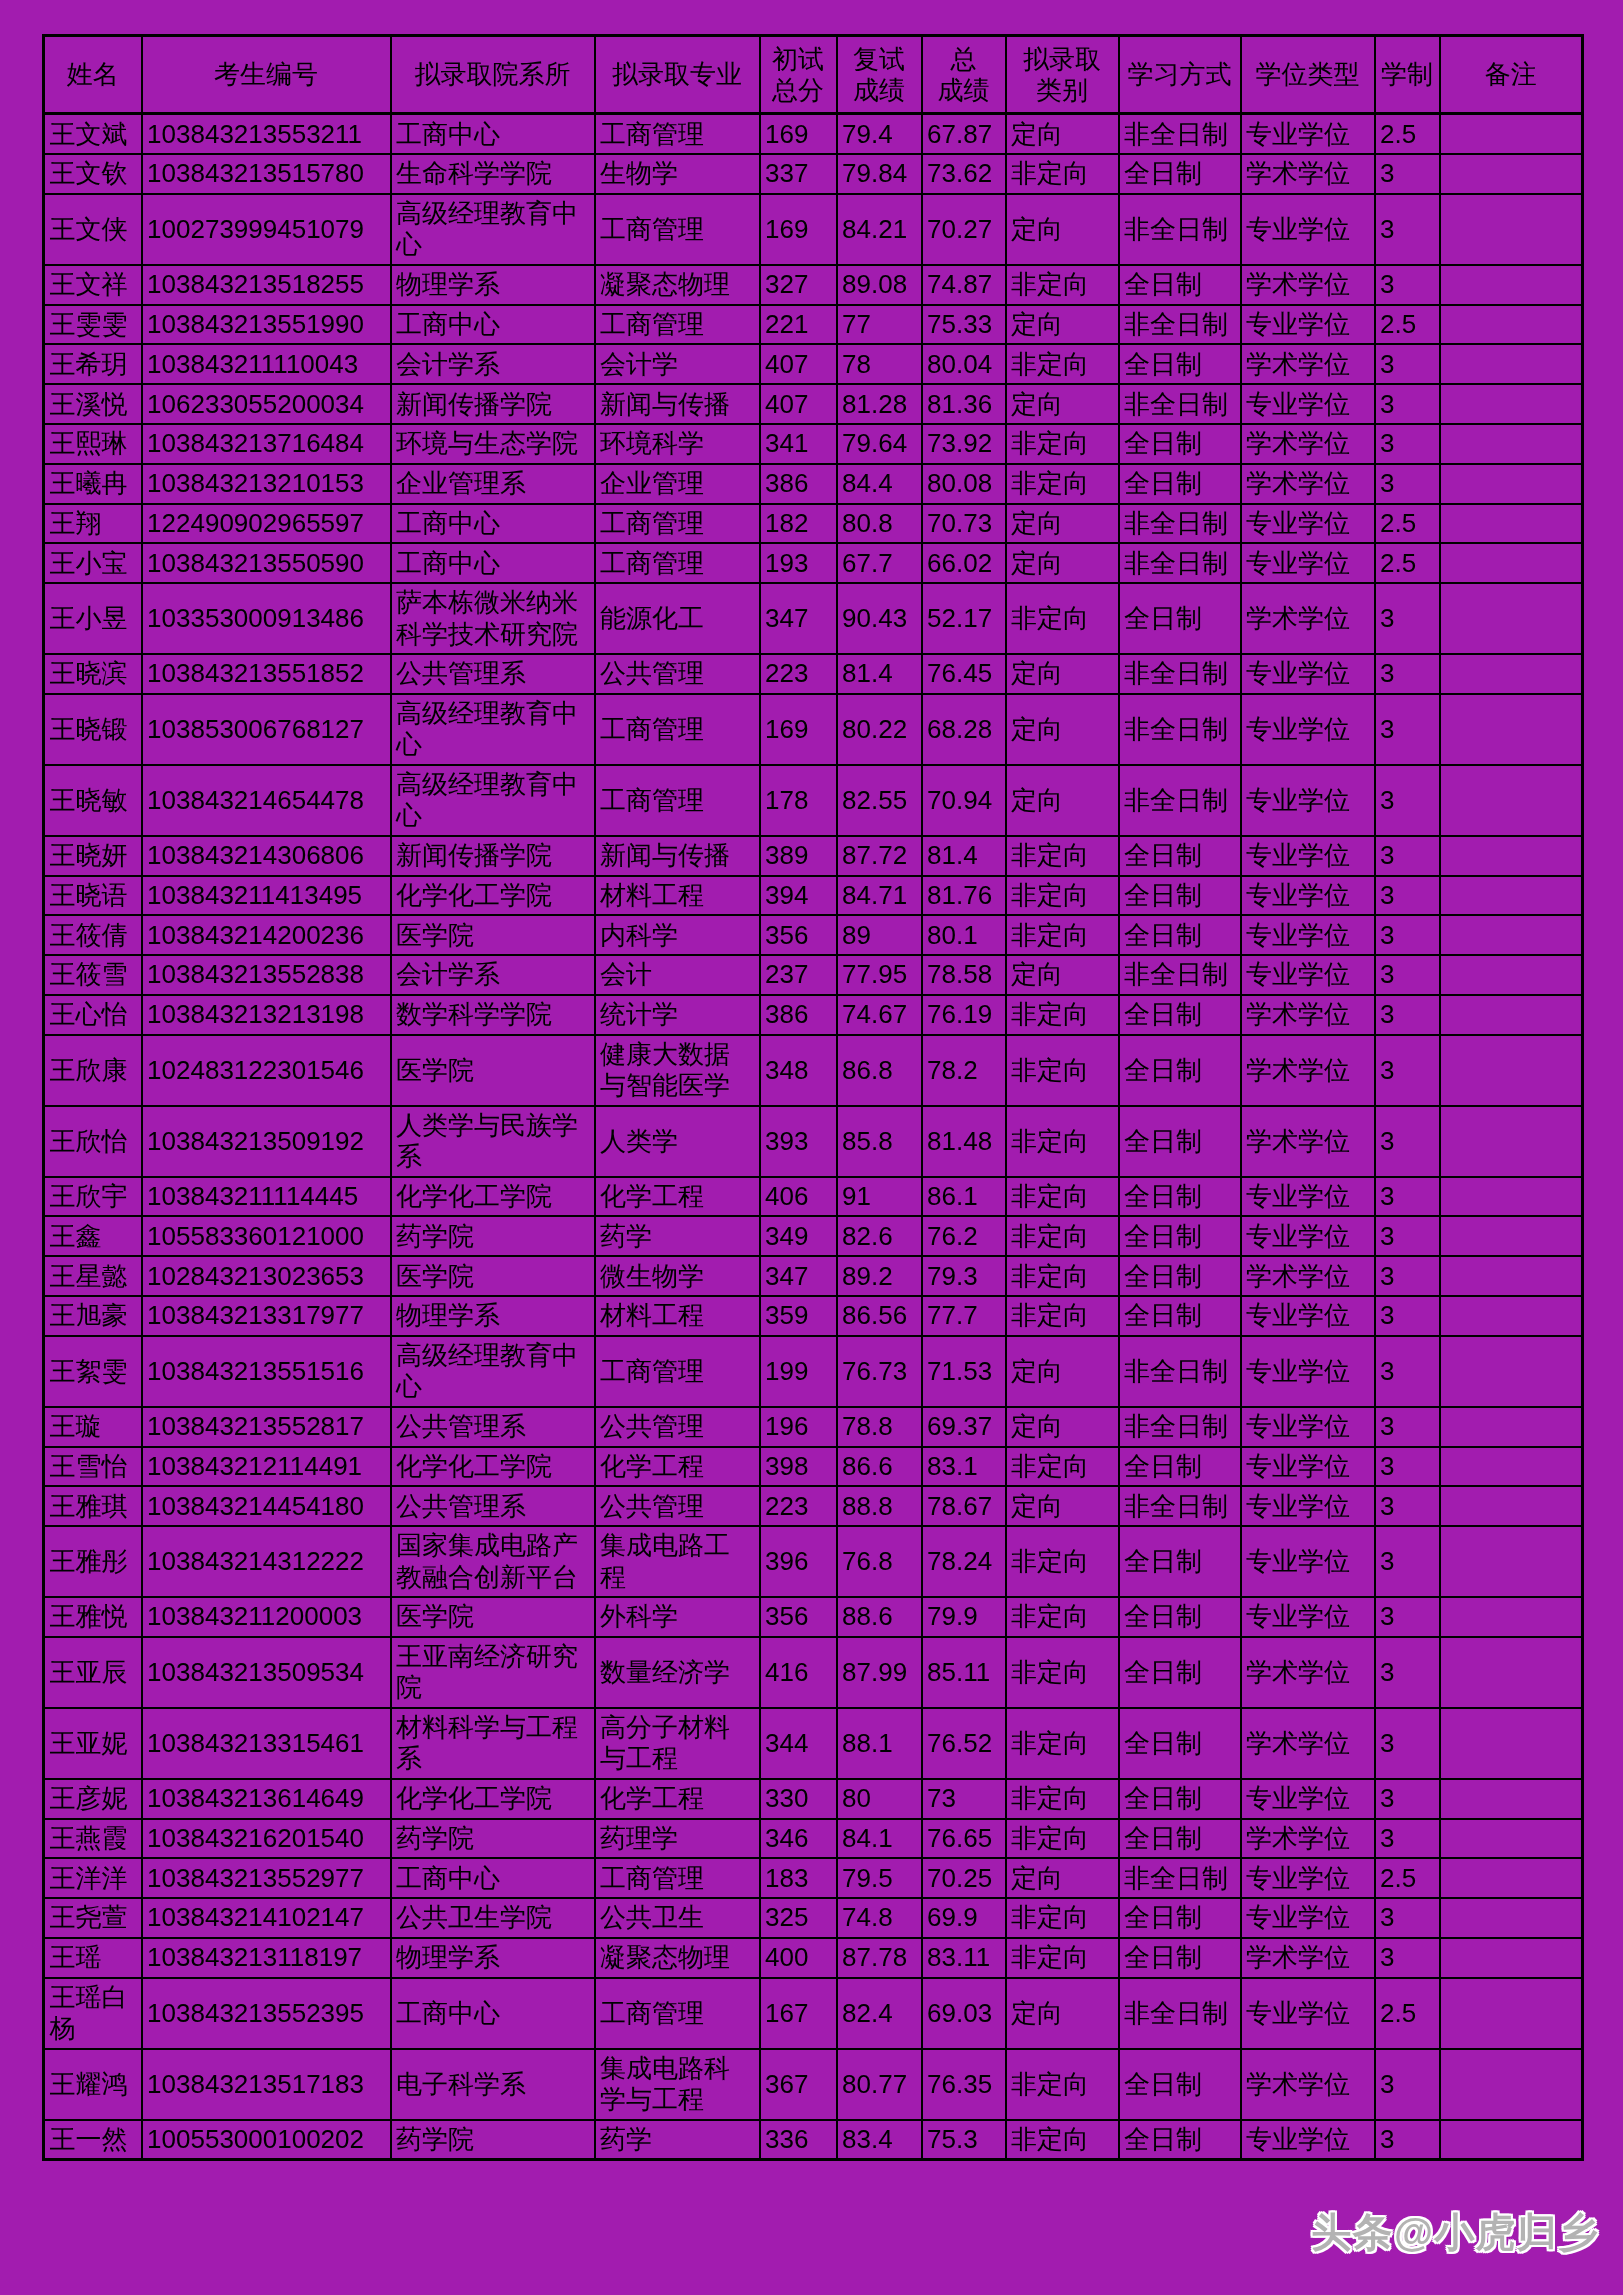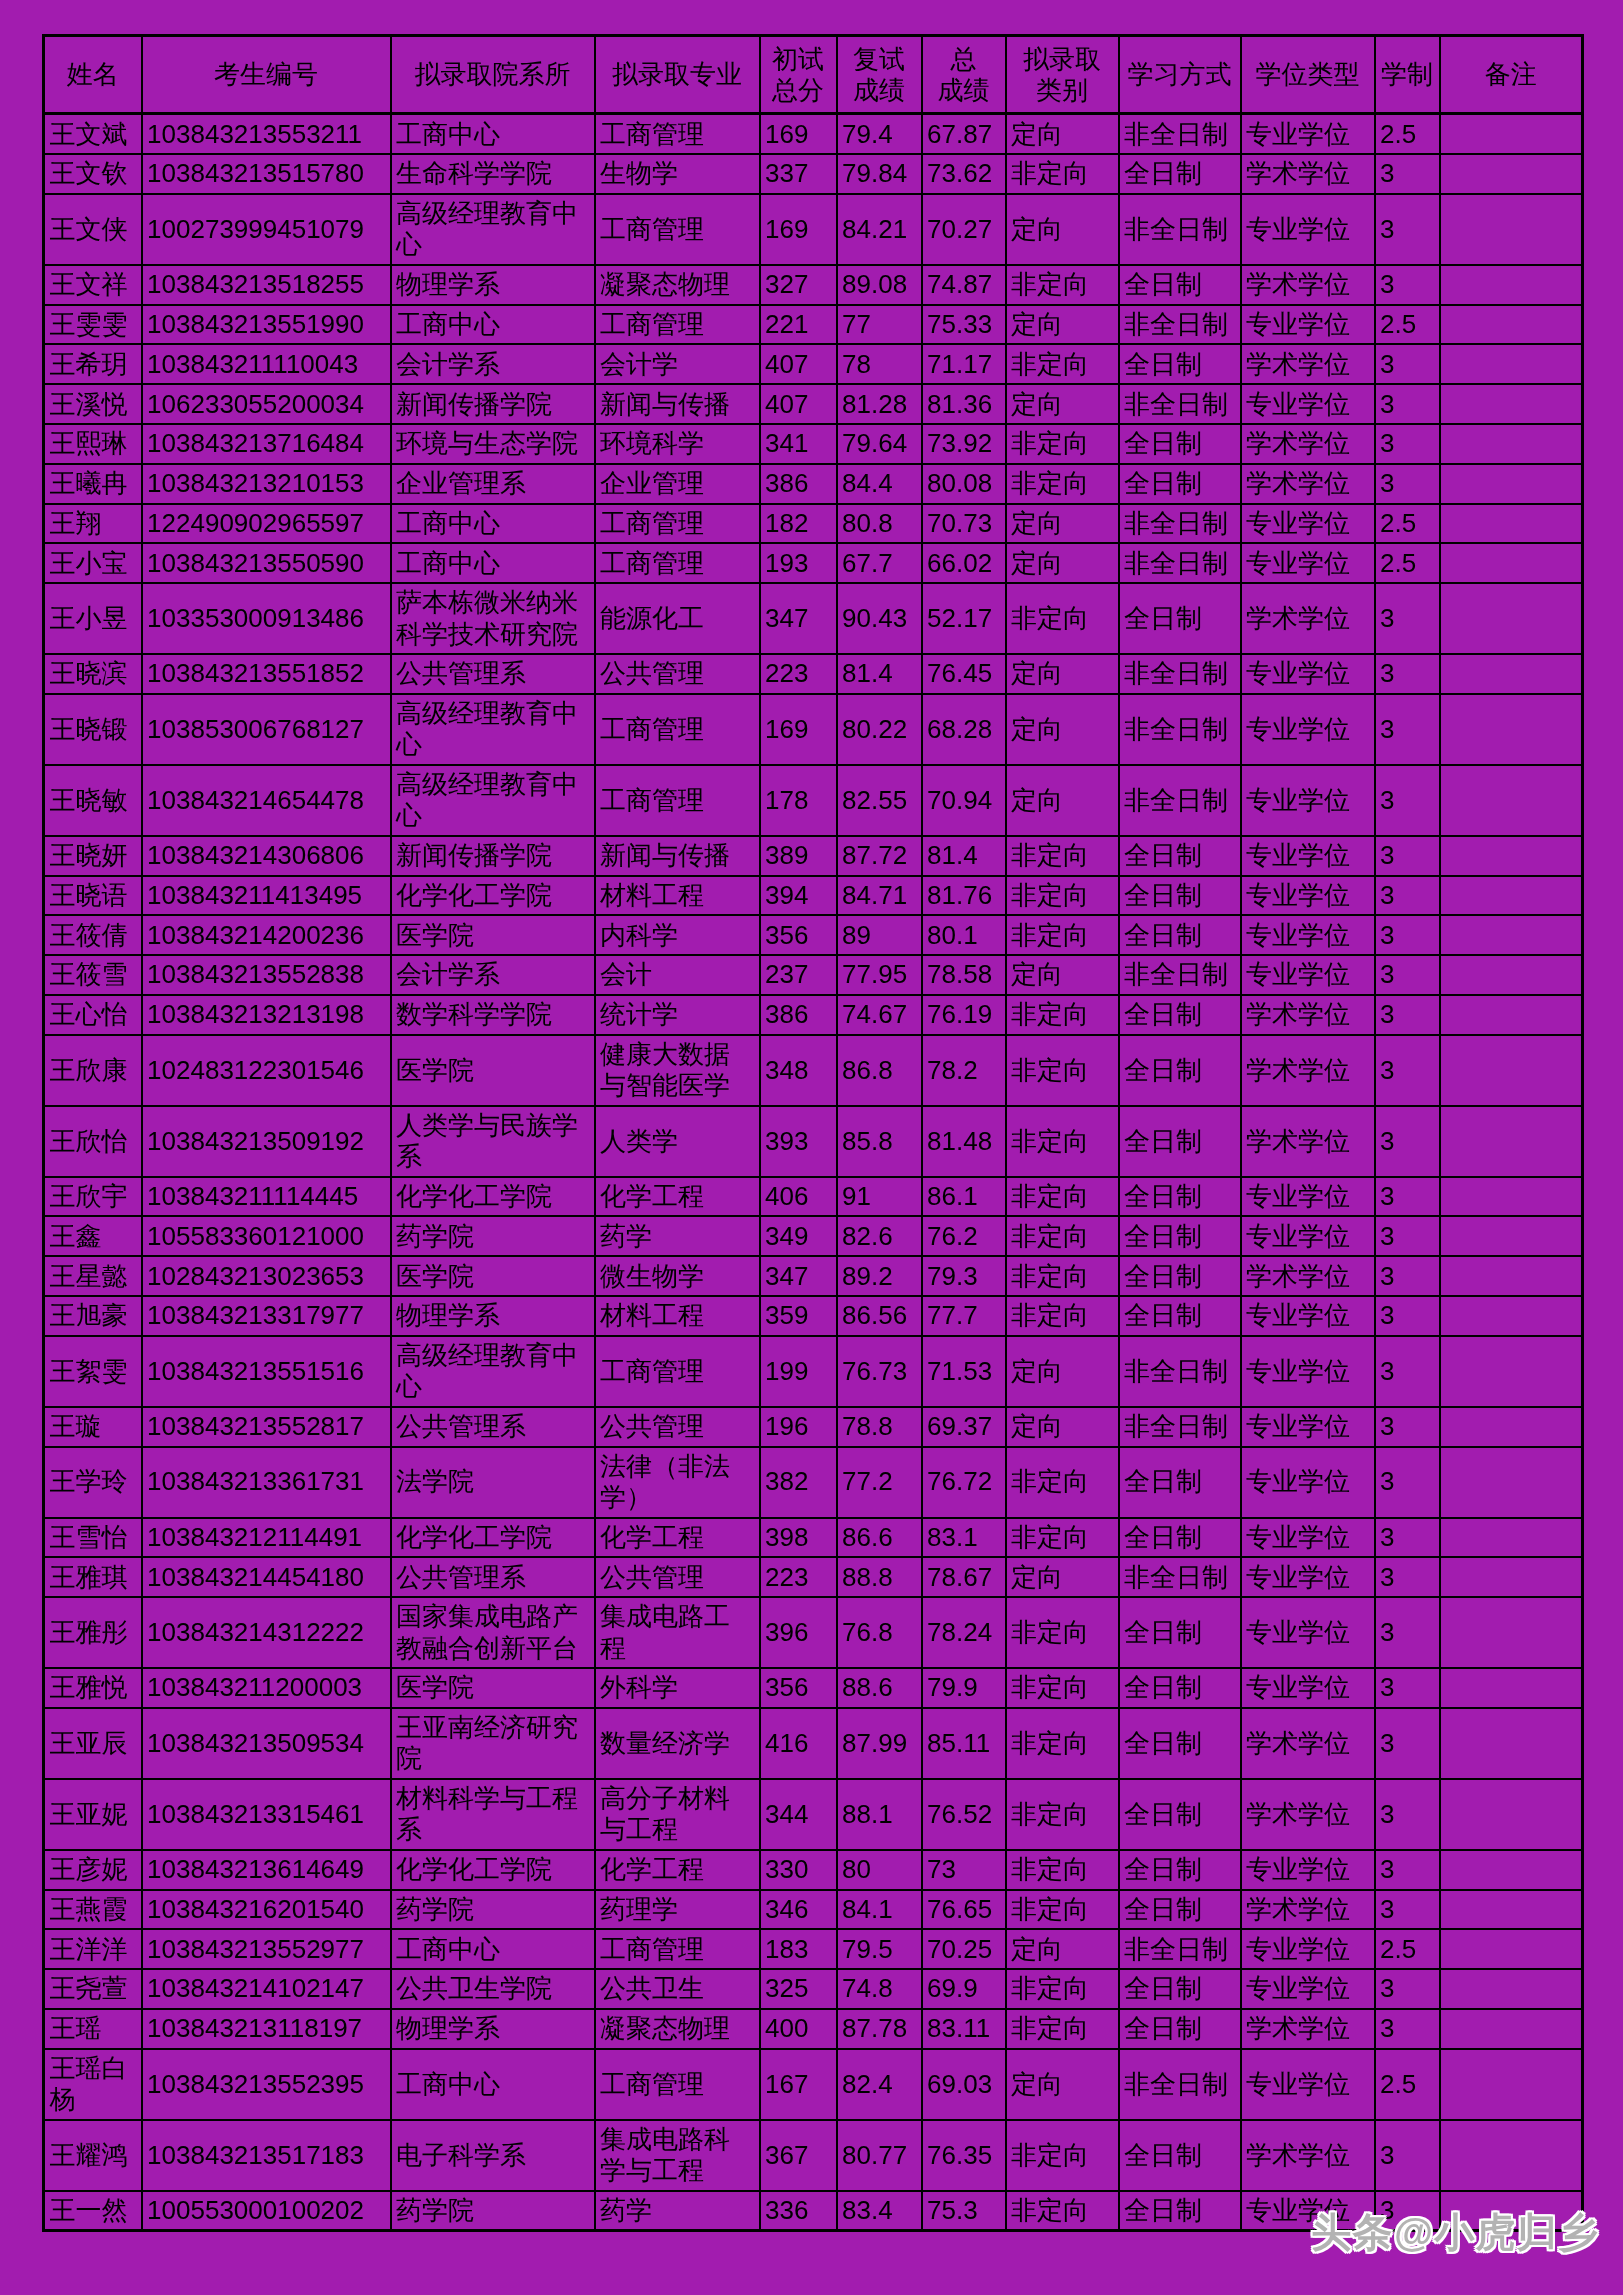--- a/index.html
+++ b/index.html
@@ -165,21 +165,21 @@
           <td>2.5</td>
           <td></td>
         </tr>
         <tr>
           <td>王希玥</td>
           <td>103843211110043</td>
           <td>会计学系</td>
           <td>会计学</td>
           <td class="num">407</td>
           <td class="num">78</td>
-          <td class="num">71.17</td>
+          <td class="num">80.04</td>
           <td>非定向</td>
           <td>全日制</td>
           <td>学术学位</td>
           <td>3</td>
           <td></td>
         </tr>
         <tr>
           <td>王溪悦</td>
           <td>106233055200034</td>
           <td>新闻传播学院</td>
@@ -481,34 +481,20 @@
           <td class="num">196</td>
           <td class="num">78.8</td>
           <td class="num">69.37</td>
           <td>定向</td>
           <td>非全日制</td>
           <td>专业学位</td>
           <td>3</td>
           <td></td>
         </tr>
         <tr>
-          <td>王学玲</td>
-          <td>103843213361731</td>
-          <td>法学院</td>
-          <td>法律（非法学）</td>
-          <td class="num">382</td>
-          <td class="num">77.2</td>
-          <td class="num">76.72</td>
-          <td>非定向</td>
-          <td>全日制</td>
-          <td>专业学位</td>
-          <td>3</td>
-          <td></td>
-        </tr>
-        <tr>
           <td>王雪怡</td>
           <td>103843212114491</td>
           <td>化学化工学院</td>
           <td>化学工程</td>
           <td class="num">398</td>
           <td class="num">86.6</td>
           <td class="num">83.1</td>
           <td>非定向</td>
           <td>全日制</td>
           <td>专业学位</td>

